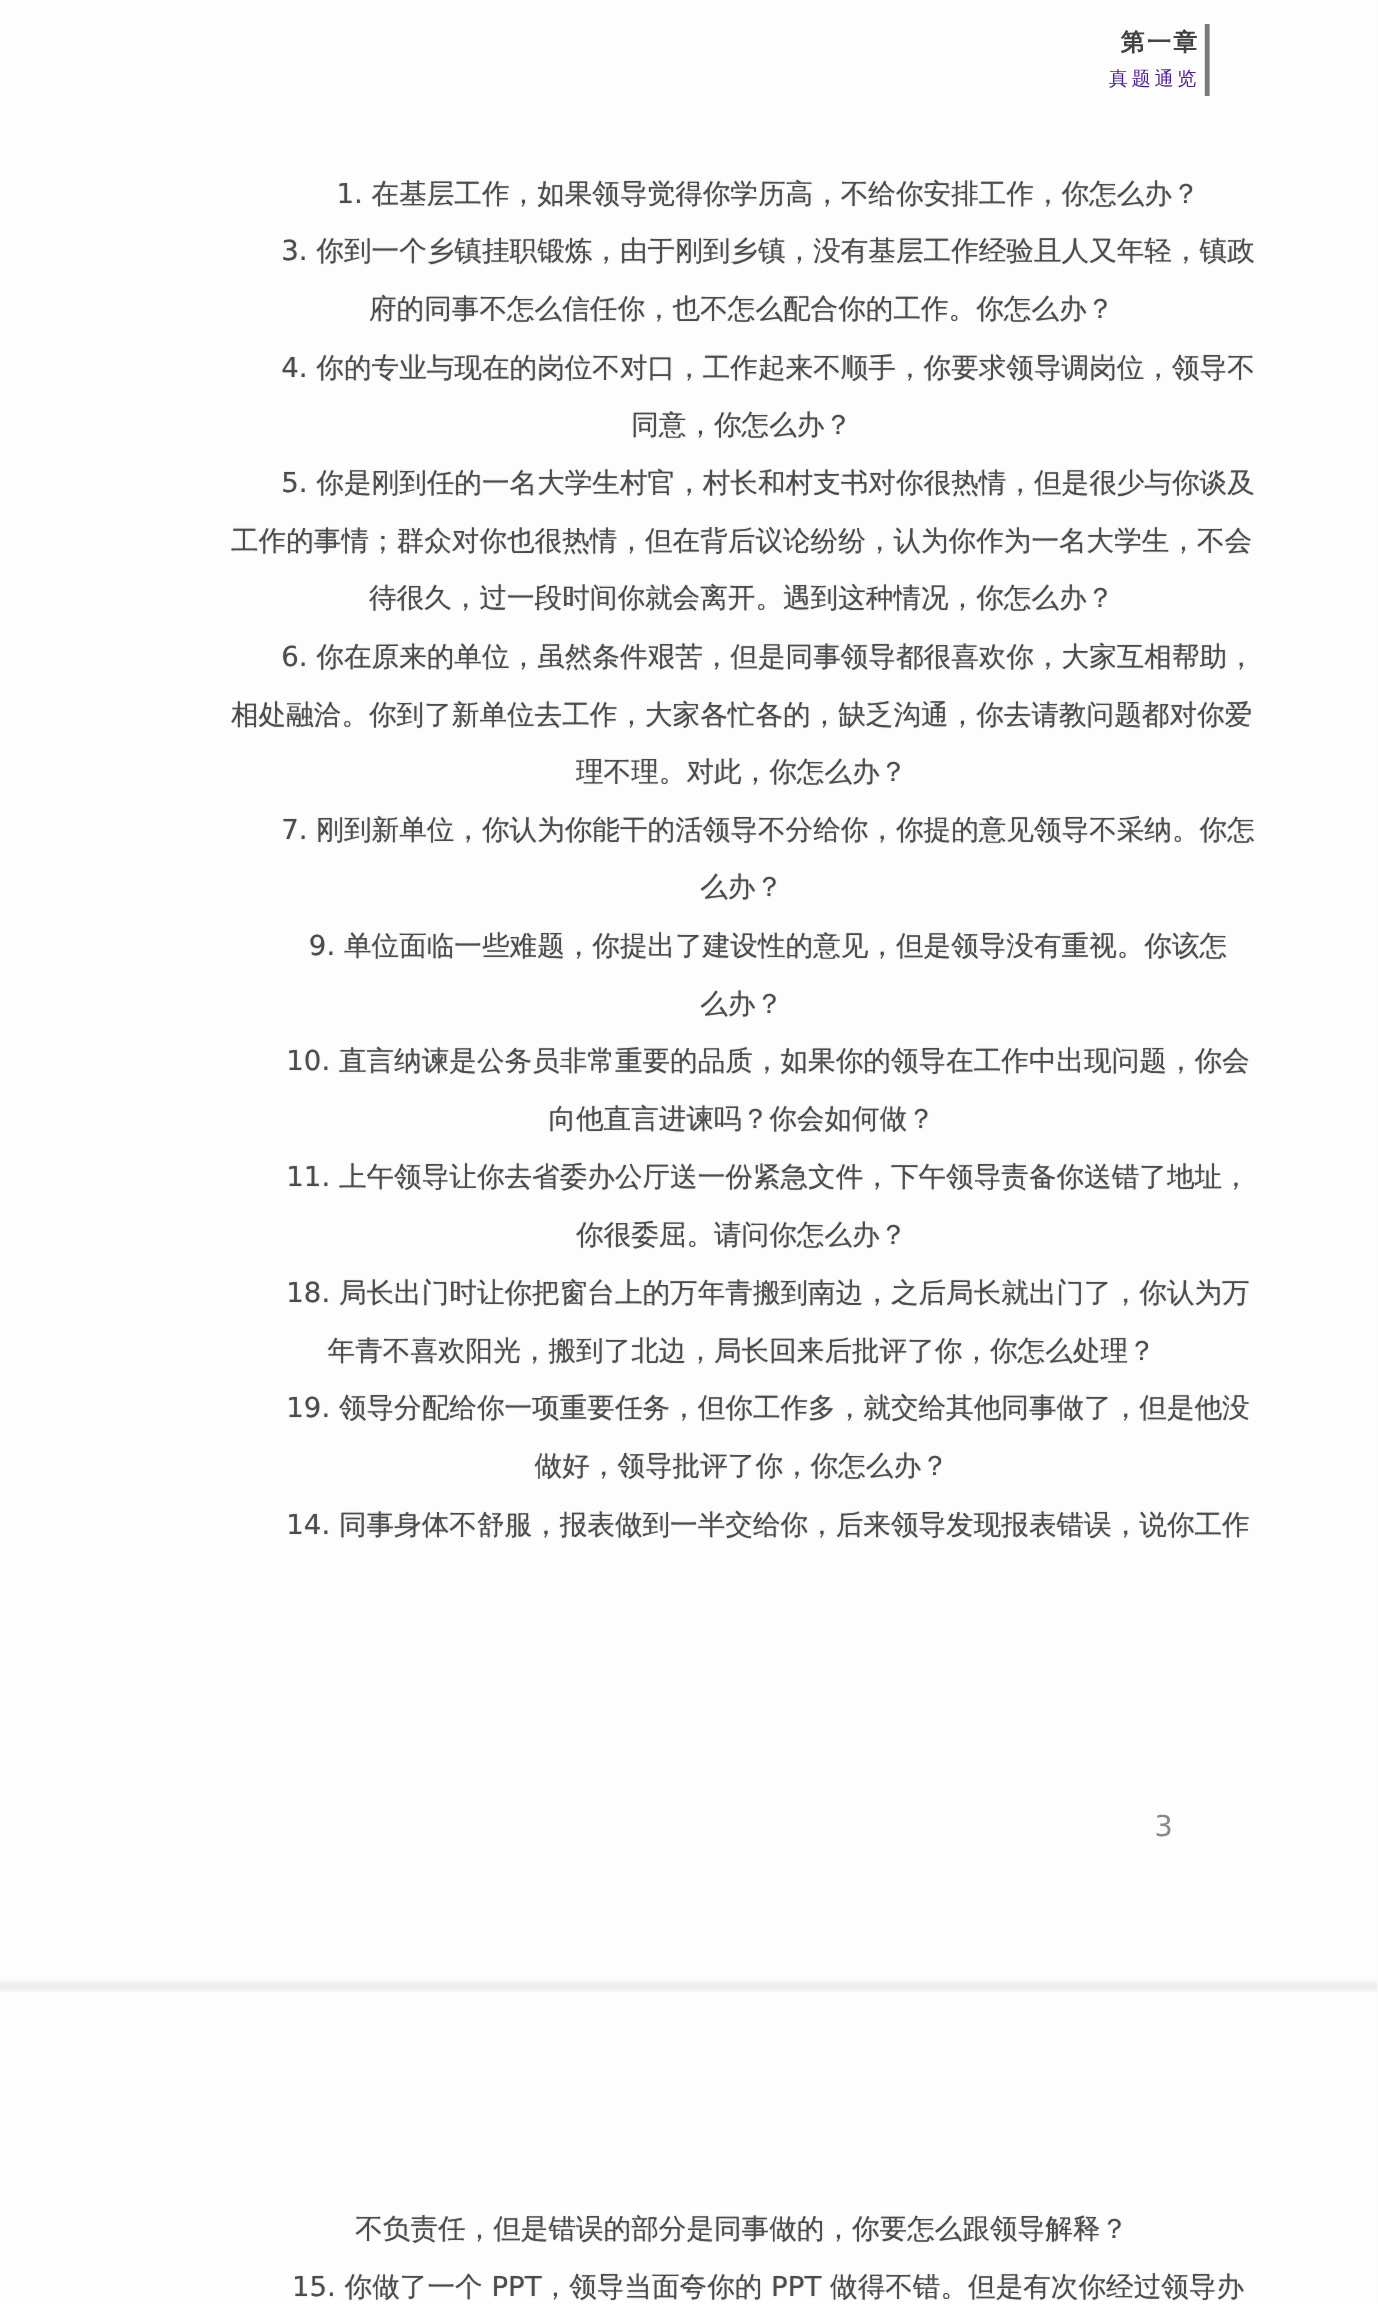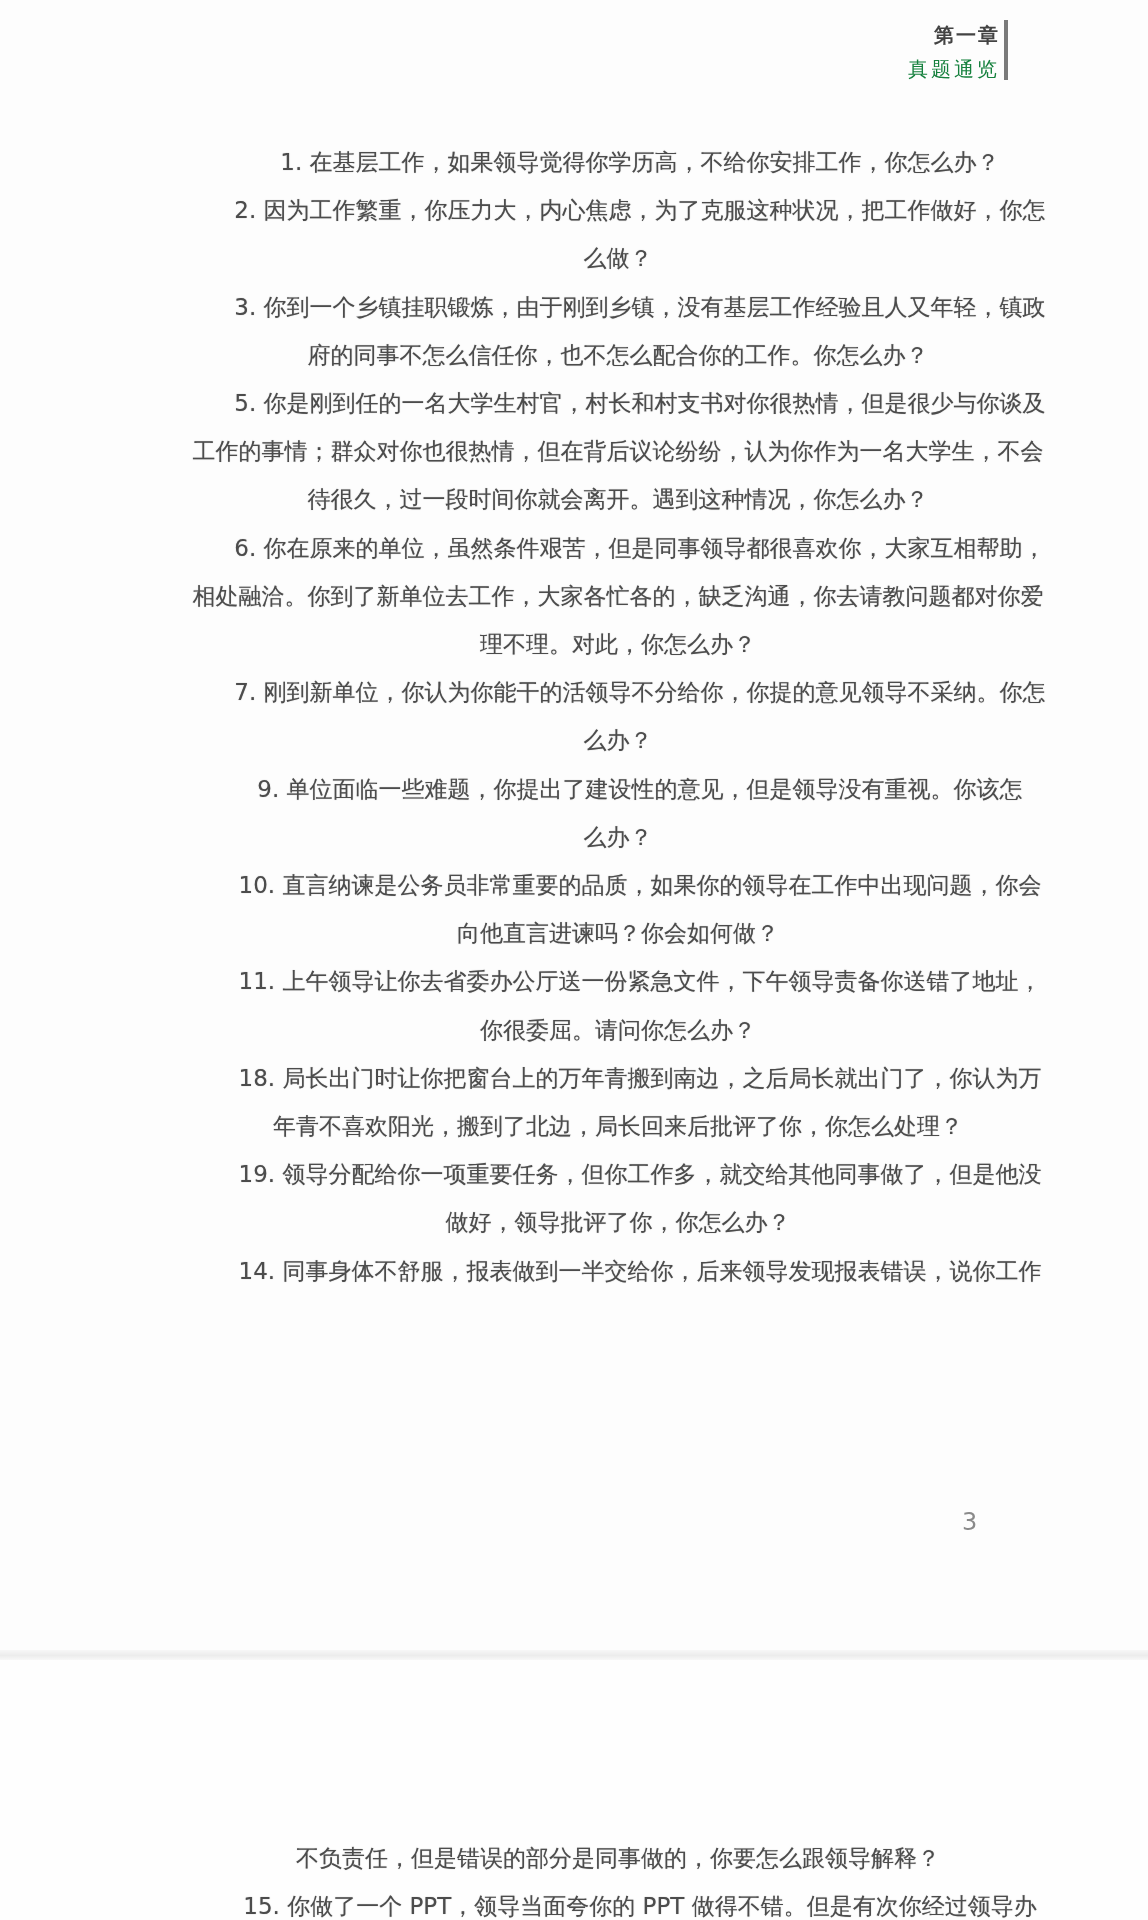--- a/index.html
+++ b/index.html
@@ -35,22 +35,22 @@
     position: absolute; top: 22px; right: 148px;
     text-align: right;
     color: #4a4a4a;
   }
   .chap-title {
     font-size: 20px; font-weight: bold; letter-spacing: 2px;
     color: #434343;
   }
   .chap-section {
     margin-top: 7px;
-    font-size: 20px; letter-spacing: 3px;
-    color: #15803d;
+    font-size: 16px; letter-spacing: 3px;
+    color: #4c1d95;
   }
   .chap-bar {
     position: absolute; top: 20px; left: 1004px;
     width: 4px; height: 60px;
     background: #7a7a7a;
   }
   
   .bodytext {
     position: absolute; left: 128px; width: 980px;
     color: #4c4c4c;
@@ -79,24 +79,24 @@
 
   <div class="page1">
     <div class="chap-header">
       <div class="chap-title">第一章</div>
       <div class="chap-section">真题通览</div>
     </div>
     <div class="chap-bar"></div>
 
     <div class="bodytext bodytext1">
         <p class="q">1. 在基层工作，如果领导觉得你学历高，不给你安排工作，你怎么办？</p>
-        <p class="q">2. 因为工作繁重，你压力大，内心焦虑，为了克服这种状况，把工作做好，你怎
-么做？</p>
         <p class="q">3. 你到一个乡镇挂职锻炼，由于刚到乡镇，没有基层工作经验且人又年轻，镇政
 府的同事不怎么信任你，也不怎么配合你的工作。你怎么办？</p>
+        <p class="q">4. 你的专业与现在的岗位不对口，工作起来不顺手，你要求领导调岗位，领导不
+同意，你怎么办？</p>
         <p class="q">5. 你是刚到任的一名大学生村官，村长和村支书对你很热情，但是很少与你谈及
 工作的事情；群众对你也很热情，但在背后议论纷纷，认为你作为一名大学生，不会
 待很久，过一段时间你就会离开。遇到这种情况，你怎么办？</p>
         <p class="q">6. 你在原来的单位，虽然条件艰苦，但是同事领导都很喜欢你，大家互相帮助，
 相处融洽。你到了新单位去工作，大家各忙各的，缺乏沟通，你去请教问题都对你爱
 理不理。对此，你怎么办？</p>
         <p class="q">7. 刚到新单位，你认为你能干的活领导不分给你，你提的意见领导不采纳。你怎
 么办？</p>
         <p class="q">9. 单位面临一些难题，你提出了建设性的意见，但是领导没有重视。你该怎
 么办？</p>

